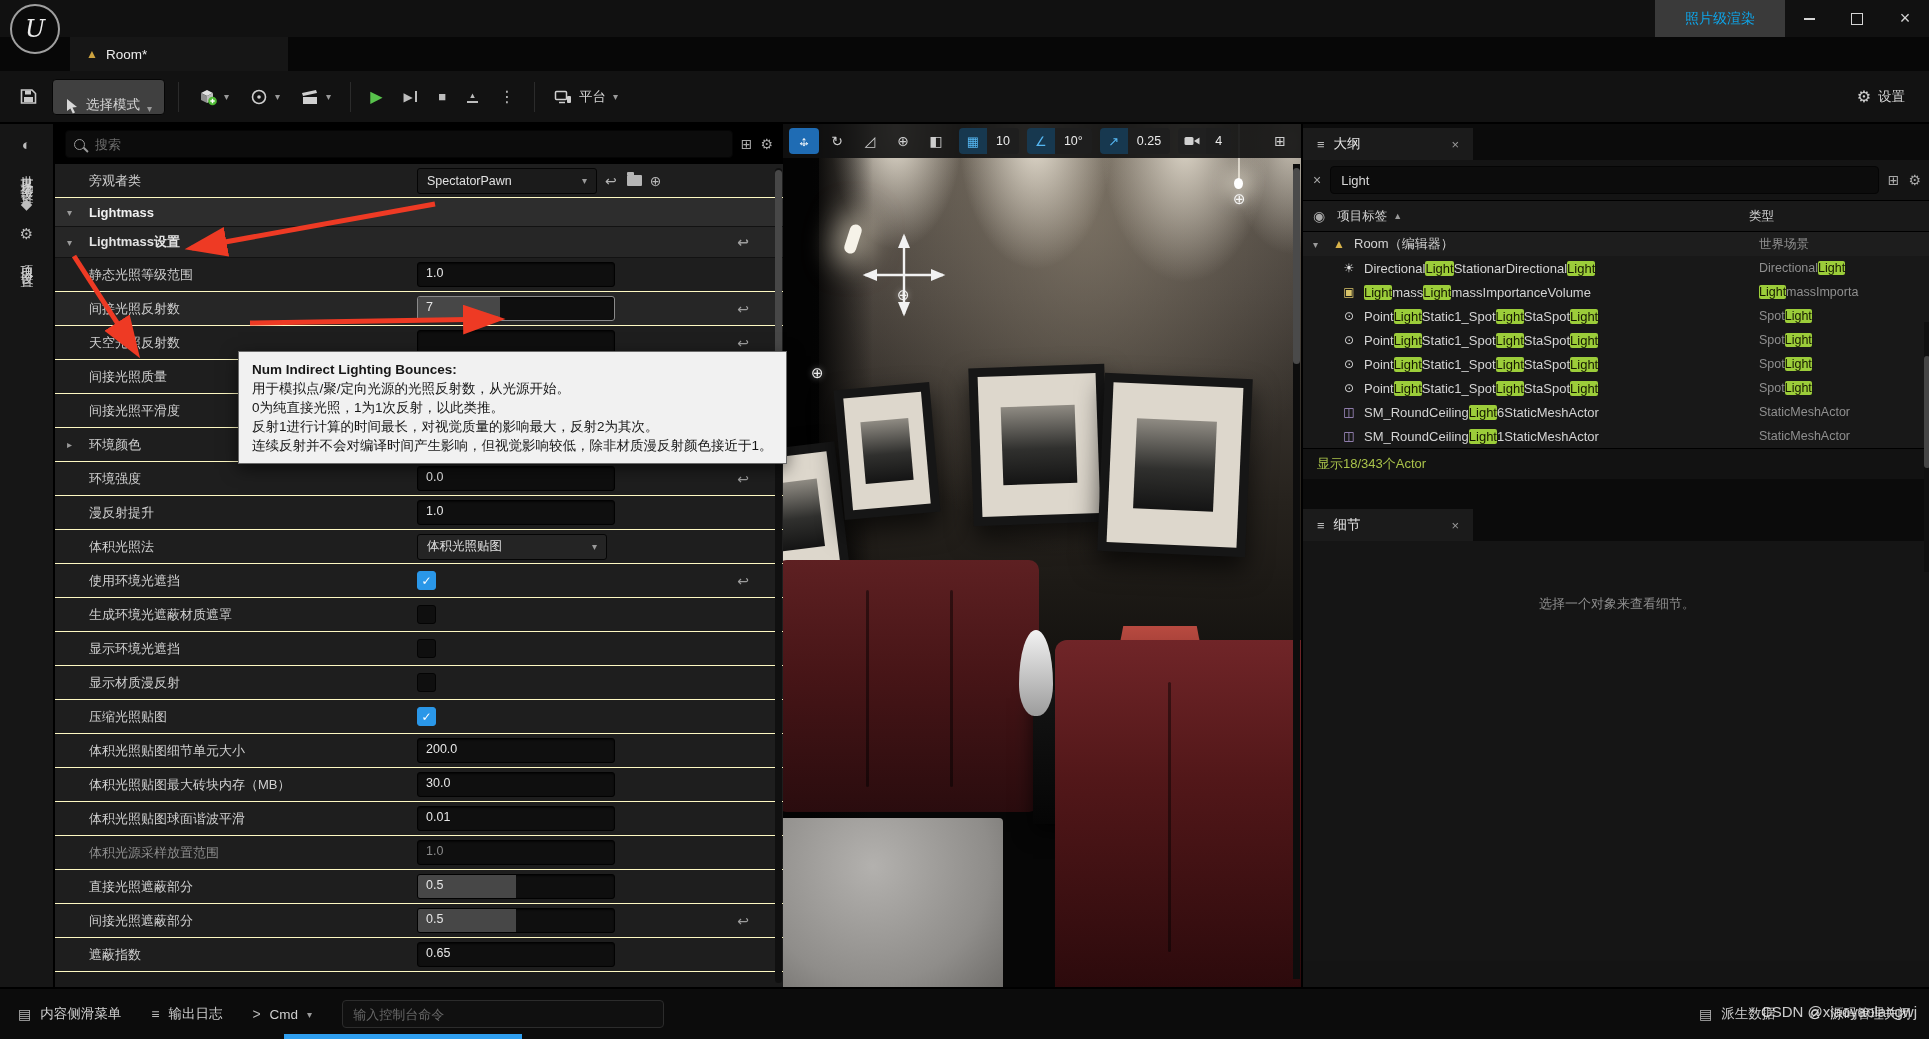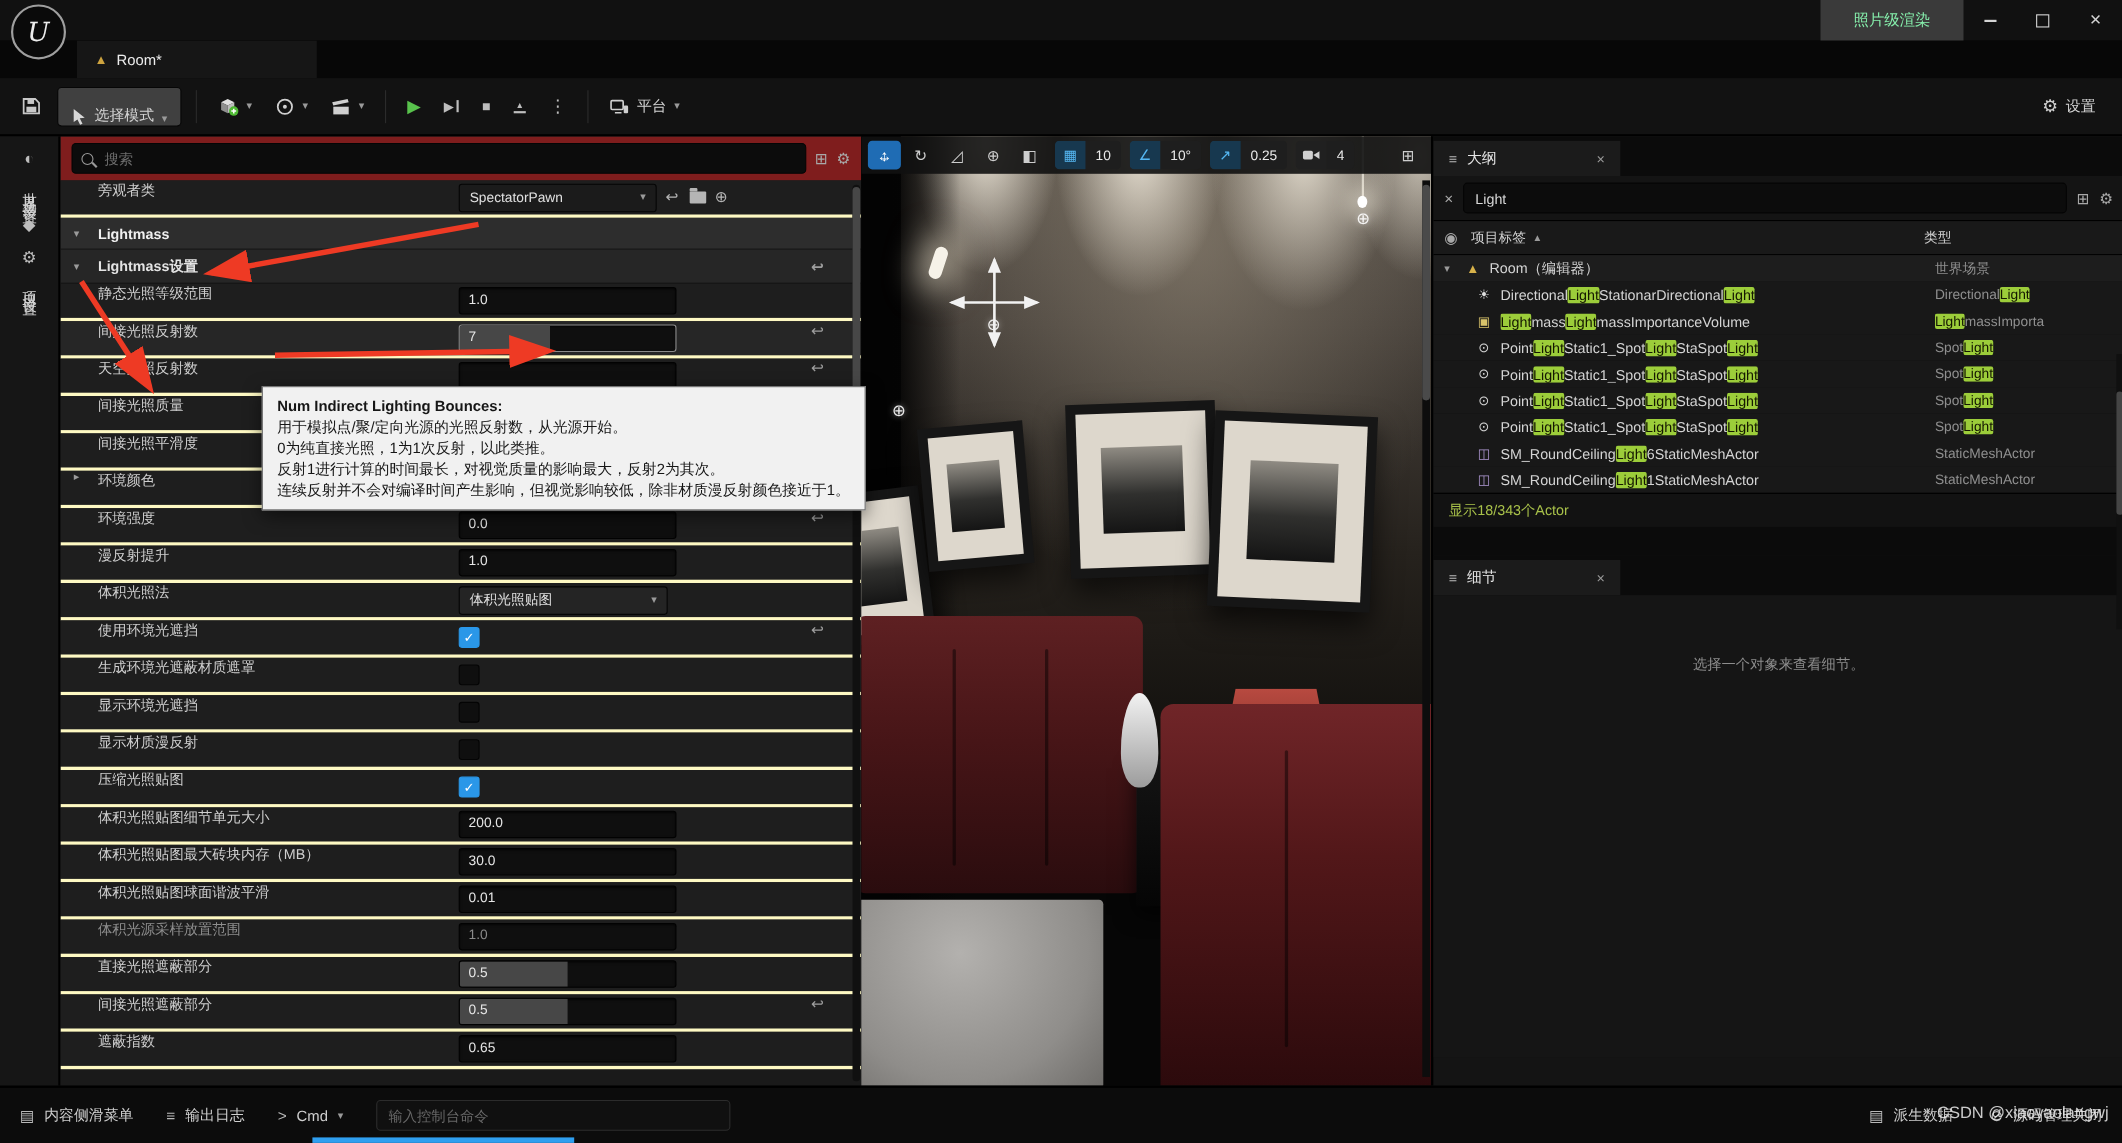--- a/index.html
+++ b/index.html
@@ -5,21 +5,21 @@
   html,body{margin:0;padding:0;background:#000;}
   #app{position:relative;width:1929px;height:1039px;background:#101010;overflow:hidden;
        font-family:"Liberation Sans","DejaVu Sans",sans-serif;color:#c8c8c8;font-size:14px;}
   
   #menubar{position:absolute;left:0;top:0;width:1929px;height:37px;background:#111111;border-bottom:1px solid #000;display:flex;align-items:center;}
   #logo{position:absolute;left:10px;top:4px;width:46px;height:46px;border-radius:50%;background:#0a0a0a;border:2px solid #9f9f9f;z-index:6;display:flex;align-items:center;justify-content:center;}
   #logo span{font-family:"DejaVu Serif",serif;font-size:24px;color:#ececec;font-style:italic;}
   #menu-items{display:flex;margin-left:74px;}
   .menu-item{padding:0 15px;line-height:37px;font-size:15px;color:#dadada;cursor:default;}
   #menubar-right{margin-left:auto;display:flex;align-items:center;height:100%;}
-  #photoreal{height:100%;background:#3a3a3a;border:none;color:#86efac;font-size:14px;padding:0 30px;font-family:inherit;}
+  #photoreal{height:100%;background:#3a3a3a;border:none;color:#0ea5e9;font-size:14px;padding:0 30px;font-family:inherit;}
   .winbtn{width:48px;height:100%;display:flex;align-items:center;justify-content:center;color:#d5d5d5;}
   .minbar{width:11px;height:2px;background:#d5d5d5;}
   .maxbox{width:10px;height:10px;border:1.5px solid #d5d5d5;}
   .winbtn.close{font-size:18px;}
   
   #tabrow{position:absolute;left:0;top:37px;width:1929px;height:34px;background:#070707;border-bottom:1px solid #000;}
   #leveltab{position:absolute;left:70px;top:0;width:218px;height:34px;background:#161616;display:flex;align-items:center;gap:8px;padding-left:16px;box-sizing:border-box;}
   #leveltab .lvlicon{color:#cda33f;font-size:12px;}
   #leveltab .lbl{color:#ececec;font-size:13.5px;}
   
@@ -37,28 +37,28 @@
   .icon-eject .bar{width:11px;height:2px;background:#bdbdbd;margin-top:2px;}
   .dots{font-size:16px;color:#bdbdbd;}
   #tb-settings{margin-left:auto;margin-right:18px;}
   .gear{font-size:16px;color:#cfcfcf;}
   
   #rail{position:absolute;left:0;top:124px;width:55px;height:863px;background:#161616;border-right:2px solid #000;display:flex;flex-direction:column;align-items:center;padding-top:12px;box-sizing:border-box;gap:12px;}
   .railicon{color:#bdbdbd;font-size:15px;}
   .vtext{writing-mode:vertical-rl;text-orientation:upright;letter-spacing:3px;font-size:13px;color:#d2d2d2;}
   
   #wspanel{position:absolute;left:55px;top:124px;width:728px;height:863px;background:#1a1a1a;border-right:2px solid #000;overflow:hidden;}
-  #ws-search-row{height:40px;display:flex;align-items:center;padding:0 10px;gap:8px;background:#7f1d1d;}
+  #ws-search-row{height:40px;display:flex;align-items:center;padding:0 10px;gap:8px;background:#000000;}
   .searchbox{flex:1;height:26px;background:#0c0c0c;border:1px solid #050505;border-radius:4px;display:flex;align-items:center;padding:0 8px;gap:8px;}
   .searchbox input{flex:1;background:transparent;border:none;outline:none;color:#d8d8d8;font-size:13px;font-family:inherit;}
   .searchbox input::placeholder{color:#6d6d6d;}
   .icon-search{width:9px;height:9px;border:1.5px solid #9a9a9a;border-radius:50%;position:relative;flex:0 0 auto;}
   .icon-search::after{content:'';position:absolute;width:6px;height:1.5px;background:#9a9a9a;transform:rotate(45deg);right:-5px;bottom:-2px;}
   .smallic{color:#a8a8a8;font-size:14px;}
-  .wsrow{display:flex;height:34px;background:#1e1e1e;border-bottom:3px solid #fef9c3;padding-left:12px;box-sizing:border-box;}
+  .wsrow{display:flex;align-items:center;height:34px;background:#1e1e1e;border-bottom:1px solid #fef9c3;padding-left:12px;box-sizing:border-box;}
   .wsrow.focused{background:#262626;}
   .expander{width:22px;color:#9a9a9a;font-size:10px;flex:0 0 auto;}
   .wslabel{width:328px;color:#cfcfcf;font-size:13px;white-space:nowrap;overflow:hidden;flex:0 0 auto;}
   .dim .wslabel{color:#8d8d8d;}
   .wsval{display:flex;align-items:center;}
   .spin{position:relative;width:196px;height:23px;background:#0f0f0f;border:1px solid #020202;border-radius:3px;overflow:hidden;box-shadow:inset 0 1px 2px rgba(0,0,0,.7);}
   .focused .spin{border-color:#8a8a8a;}
   .spin .fill{position:absolute;left:0;top:0;bottom:0;background:#474747;}
   .spin .v{position:absolute;left:8px;top:3px;font-size:12.5px;color:#e6e6e6;}
   .dim .spin .v{color:#8a8a8a;}

